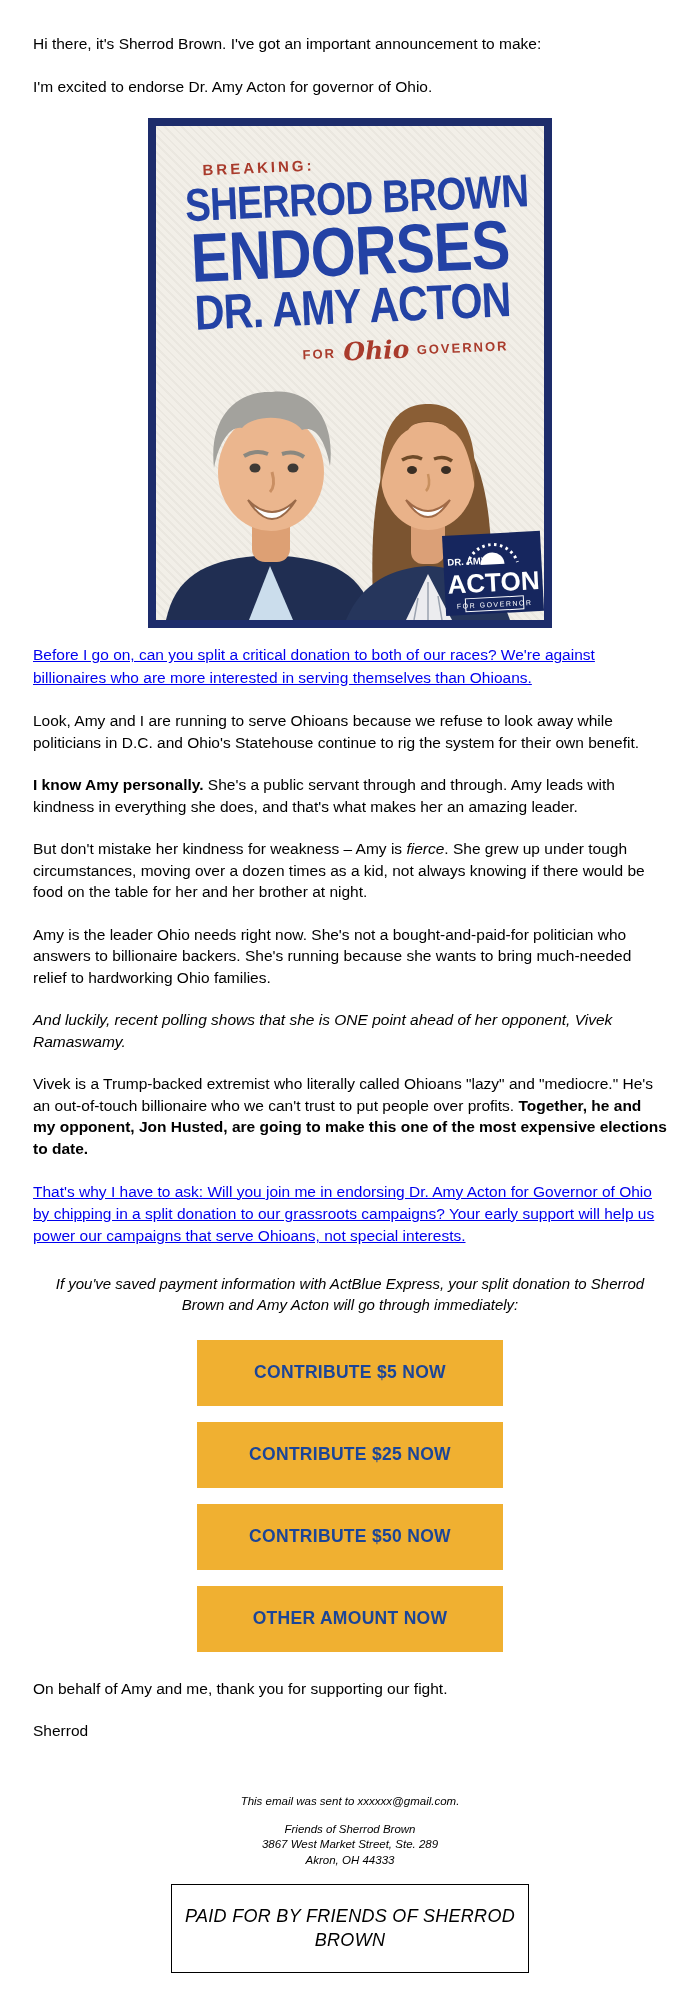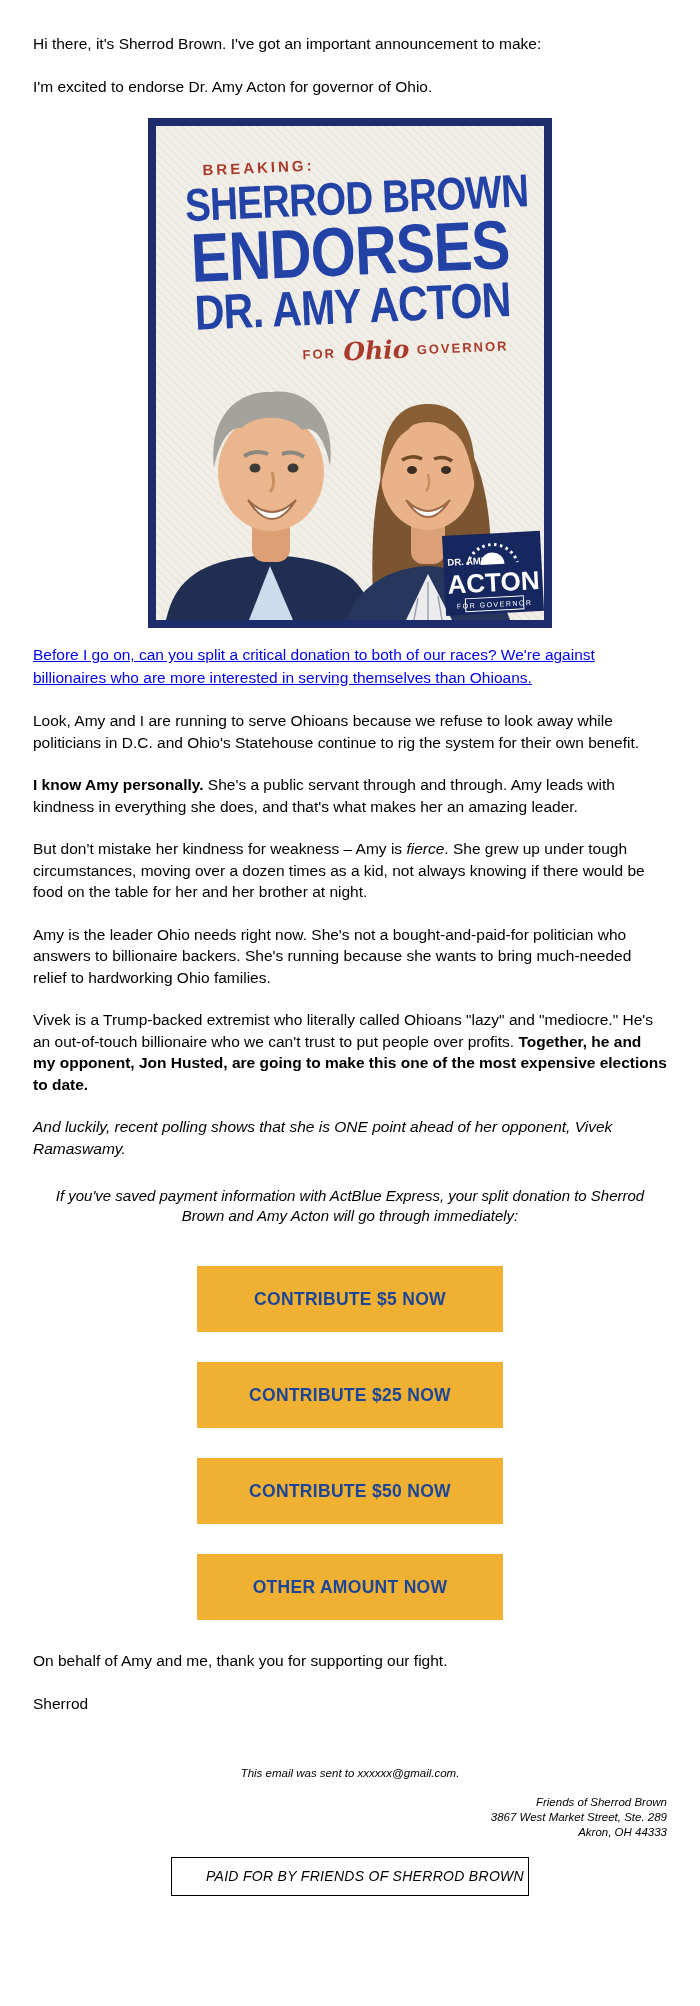--- a/index.html
+++ b/index.html
@@ -28,35 +28,35 @@
   .hl1{font-size:46px;}
   .hl2{font-size:69px;}
   .hl3{font-size:49px;}
   .tagline{text-align:right;padding-right:40px;color:#A93B2C;font-weight:bold;margin-top:3px;}
   .tag-small{font-size:13px;letter-spacing:2px;}
   .tag-ohio{font-family:"DejaVu Serif",serif;font-style:italic;font-weight:bold;
     font-size:25px;letter-spacing:0;margin:0 3px;position:relative;top:3px;}
   .photos{position:absolute;bottom:0;left:0;display:block;}
 
   
-  .actblue-note{font-style:italic;text-align:center;font-size:15px;padding:0 16px;margin:26px 0 39px;}
+  .actblue-note{font-style:italic;text-align:center;font-size:15px;padding:0 16px;margin:26px 0 24px;}
   .btn{
     display:flex;align-items:center;justify-content:center;
-    width:306px;height:66px;margin:0 auto 30px;
+    width:306px;height:66px;margin:0 auto 16px;
     background:#F0B031;color:#1B4598;font-weight:bold;font-size:17.5px;
     letter-spacing:.3px;text-decoration:none;cursor:pointer;
   }
   .thanks{margin-top:26px;}
 
   
   .footer{text-align:center;font-size:11.5px;line-height:1.34;margin-top:52px;color:#000;font-style:italic;}
-  .footer .block2{margin-top:13px;text-align:right;}
+  .footer .block2{margin-top:13px;}
   .disclaimer{
     width:358px;box-sizing:border-box;margin:16px auto 0;border:1px solid #000;
-    padding:9px 4px;text-align:right;font-size:14px;letter-spacing:.3px;
+    padding:19px 4px;text-align:center;font-size:18px;letter-spacing:.3px;
   }
 </style>
 </head>
 <body>
 
 <div class="wrap">
 
   <p>Hi there, it's Sherrod Brown. I've got an important announcement to make:</p>
 
   <p class="bold">I'm excited to endorse Dr. Amy Acton for governor of Ohio.</p>
@@ -121,24 +121,25 @@
   <p class="link-para"><a>Before I go on, can you split a critical donation to both of our races? We're against billionaires who are more interested in serving themselves than Ohioans.</a></p>
 
   <p>Look, Amy and I are running to serve Ohioans because we refuse to look away while politicians in D.C. and Ohio's Statehouse continue to rig the system for their own benefit.</p>
 
   <p><strong>I know Amy personally.</strong><span> She's a public servant through and through. Amy leads with kindness in everything she does, and that's what makes her an amazing leader.</span></p>
 
   <p><span>But don't mistake her kindness for weakness – Amy is </span><em>fierce</em><span>. She grew up under tough circumstances, moving over a dozen times as a kid, not always knowing if there would be food on the table for her and her brother at night.</span></p>
 
   <p>Amy is the leader Ohio needs right now. She's not a bought-and-paid-for politician who answers to billionaire backers. She's running because she wants to bring much-needed relief to hardworking Ohio families.</p>
 
+  <p><em>And luckily, recent polling shows that she is ONE point ahead of her opponent, Vivek Ramaswamy.</em></p>
+
   <p><span>Vivek is a Trump-backed extremist who literally called Ohioans "lazy" and "mediocre." He's an out-of-touch billionaire who we can't trust to put people over profits. </span><strong>Together, he and my opponent, Jon Husted, are going to make this one of the most expensive elections to date.</strong></p>
 
-  <p><em>And luckily, recent polling shows that she is ONE point ahead of her opponent, Vivek Ramaswamy.</em></p>
-
+  <p class="link-para"><a>That's why I have to ask: Will you join me in endorsing Dr. Amy Acton for Governor of Ohio by chipping in a split donation to our grassroots campaigns? Your early support will help us power our campaigns that serve Ohioans, not special interests.</a></p>
 
   <p class="actblue-note"><em>If you've saved payment information with ActBlue Express, your split donation to Sherrod Brown and Amy Acton will go through immediately:</em></p>
 
   <div>
     <a class="btn">CONTRIBUTE $5 NOW</a>
     <a class="btn">CONTRIBUTE $25 NOW</a>
     <a class="btn">CONTRIBUTE $50 NOW</a>
     <a class="btn">OTHER AMOUNT NOW</a>
   </div>
 

